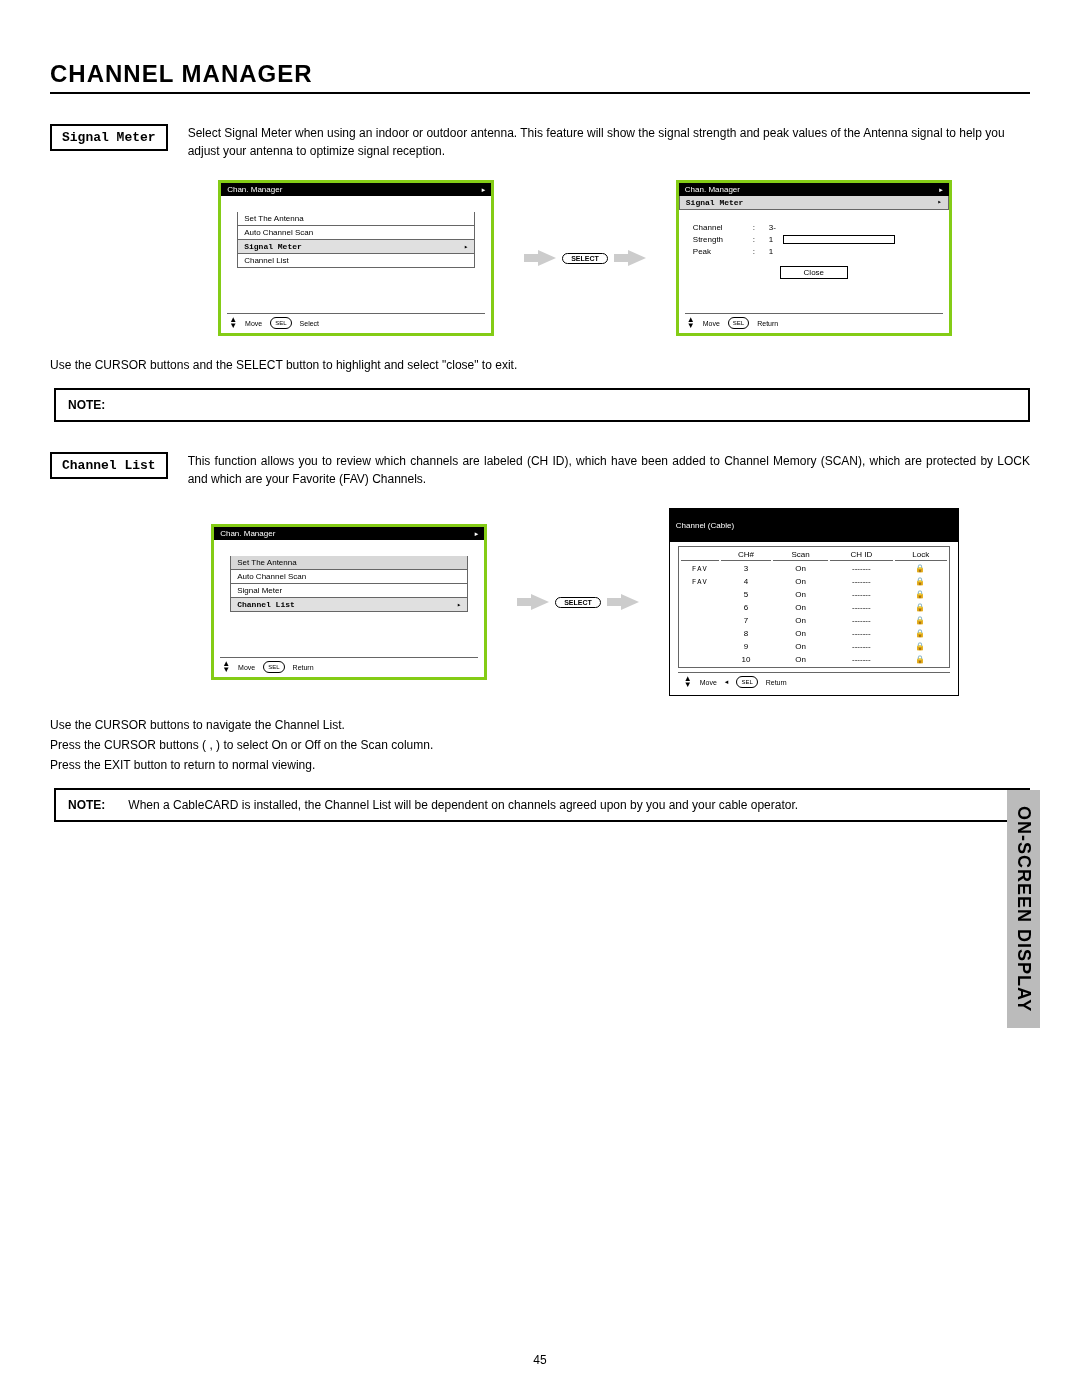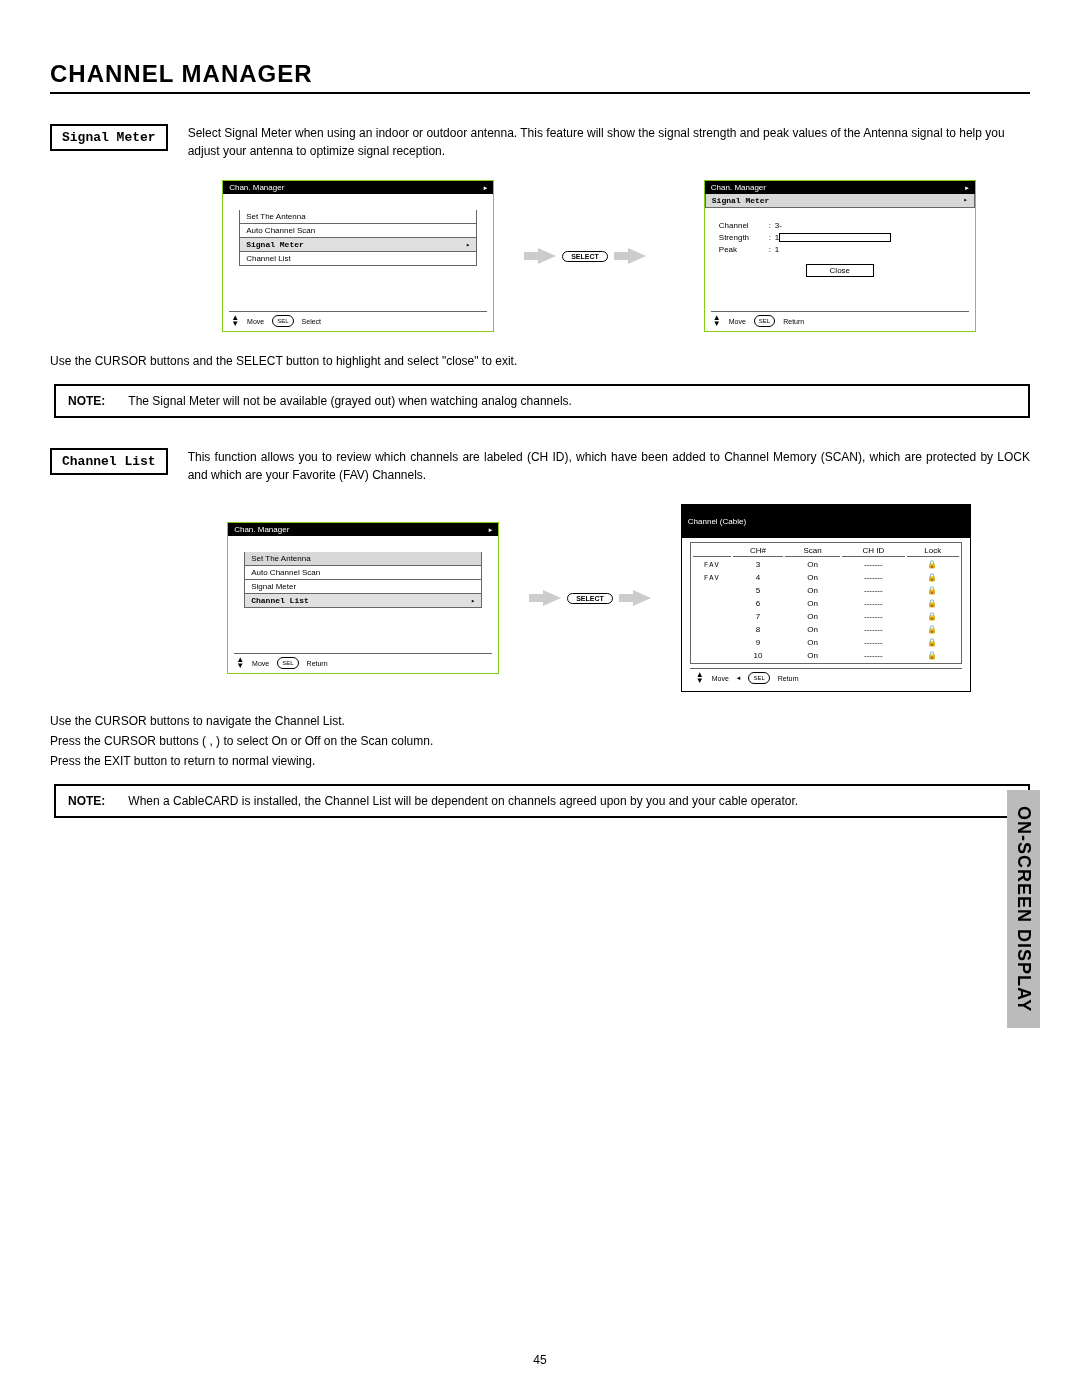--- a/index.html
+++ b/index.html
@@ -47,26 +47,25 @@
     text-align: justify;
   }
   .figures-row {
     display: flex;
     align-items: center;
     justify-content: center;
     gap: 30px;
     margin: 20px 0 20px 0;
   }
   .osd-box {
-    border: 1px solid #84cc16;
+    border: 3px solid #84cc16;
     width: 270px;
     height: 150px;
     position: relative;
     font-size: 8px;
-    margin-left: 28px;
   }
   .osd-header {
     background: #000;
     color: #fff;
     padding: 2px 6px;
     display: flex;
     justify-content: space-between;
     align-items: center;
     font-size: 8px;
   }
@@ -133,20 +132,21 @@
     padding: 1px 8px;
     font-size: 7px;
     font-weight: bold;
   }
   .signal-body {
     padding: 10px 14px 0 14px;
     font-size: 8px;
   }
   .signal-row {
     display: flex;
+    gap: 10px;
     align-items: center;
     margin: 3px 0;
   }
   .signal-row .lab { width: 50px; }
   .signal-row .colon { width: 6px; }
   .signal-bar {
     border: 1px solid #000;
     height: 7px;
     width: 110px;
   }
@@ -325,21 +325,20 @@
       <span class="pill">SEL</span>
       <span>Return</span>
     </div>
   </div>
 </div>
 
 <div class="body-text">Use the CURSOR buttons and the SELECT button to highlight and select "close" to exit.</div>
 
 <div class="note-box">
   <span class="note-label">NOTE:</span>
-  <span class="note-text">The Signal Meter will not be available (grayed out) when watching analog channels.</span>
 </div>
 
 <div class="section-row">
   <div class="section-label">Channel List</div>
   <div class="section-text justify">This function allows you to review which channels are labeled (CH ID), which have been added to Channel Memory (SCAN), which are protected by LOCK and which are your Favorite (FAV) Channels.</div>
 </div>
 
 <div class="figures-row" style="margin-left:90px;">
 
   <div class="osd-box">

